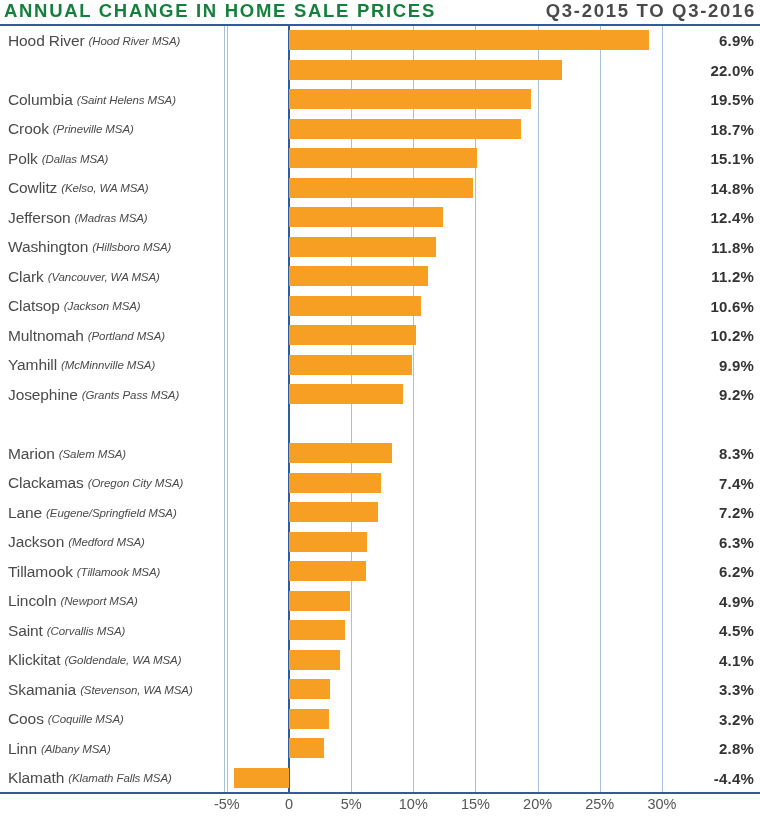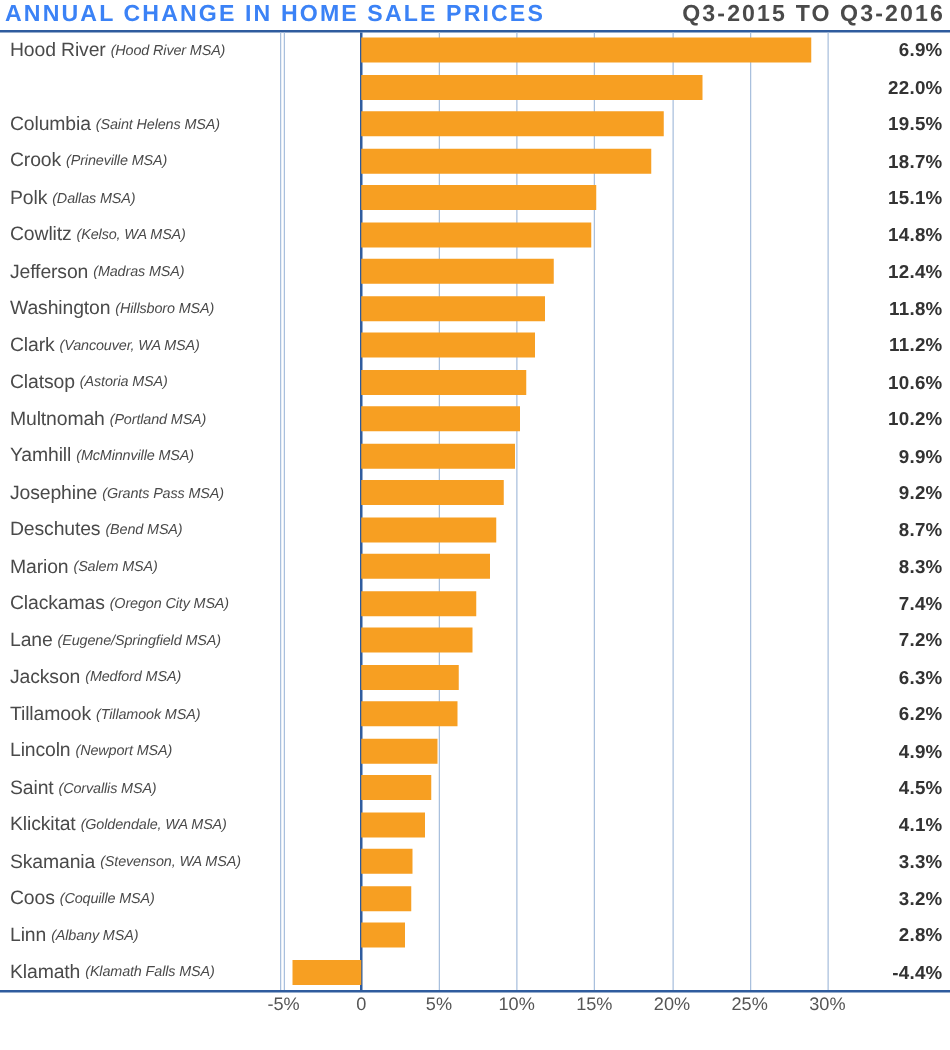--- a/index.html
+++ b/index.html
@@ -29,21 +29,21 @@
     width: 760px;
     height: 22px;
     display: flex;
     align-items: center;
     justify-content: space-between;
   }
   .header-title {
     font-size: 18.5px;
     font-weight: bold;
     letter-spacing: 1.7px;
-    color: #3b82f6;
+    color: #15803d;
     white-space: nowrap;
     padding-left: 4px;
   }
   .header-period {
     font-size: 18.5px;
     font-weight: bold;
     letter-spacing: 1.7px;
     color: #4a4a4a;
     white-space: nowrap;
     padding-right: 4px;
@@ -259,21 +259,21 @@
         <div class="row-label">
           <span class="county">Clark</span>
           <span class="msa">(Vancouver, WA MSA)</span>
         </div>
         <div class="bar" style="left: 289px; width: 139.216px; background: rgb(247, 159, 34);"></div>
         <div class="row-value">11.2%</div>
       </div>
       <div class="row" style="top: 265.5px;">
         <div class="row-label">
           <span class="county">Clatsop</span>
-          <span class="msa">(Astoria MSA)</span>
+          <span class="msa">(Jackson MSA)</span>
         </div>
         <div class="bar" style="left: 289px; width: 131.758px; background: rgb(247, 159, 34);"></div>
         <div class="row-value">10.6%</div>
       </div>
       <div class="row" style="top: 295px;">
         <div class="row-label">
           <span class="county">Multnomah</span>
           <span class="msa">(Portland MSA)</span>
         </div>
         <div class="bar" style="left: 289px; width: 126.786px; background: rgb(247, 159, 34);"></div>
@@ -287,28 +287,20 @@
         <div class="bar" style="left: 289px; width: 123.057px; background: rgb(247, 159, 34);"></div>
         <div class="row-value">9.9%</div>
       </div>
       <div class="row" style="top: 354px; padding-left: 47px;">
         <div class="row-label">
           <span class="county">Josephine</span>
           <span class="msa">(Grants Pass MSA)</span>
         </div>
         <div class="bar" style="left: 289px; width: 114.356px; background: rgb(247, 159, 34);"></div>
         <div class="row-value">9.2%</div>
-      </div>
-      <div class="row" style="top: 383.5px;">
-        <div class="row-label">
-          <span class="county">Deschutes</span>
-          <span class="msa">(Bend MSA)</span>
-        </div>
-        <div class="bar" style="left: 289px; width: 108.141px; background: rgb(247, 159, 34);"></div>
-        <div class="row-value">8.7%</div>
       </div>
       <div class="row" style="top: 413px;">
         <div class="row-label">
           <span class="county">Marion</span>
           <span class="msa">(Salem MSA)</span>
         </div>
         <div class="bar" style="left: 289px; width: 103.169px; background: rgb(247, 159, 34);"></div>
         <div class="row-value">8.3%</div>
       </div>
       <div class="row" style="top: 442.5px;">

